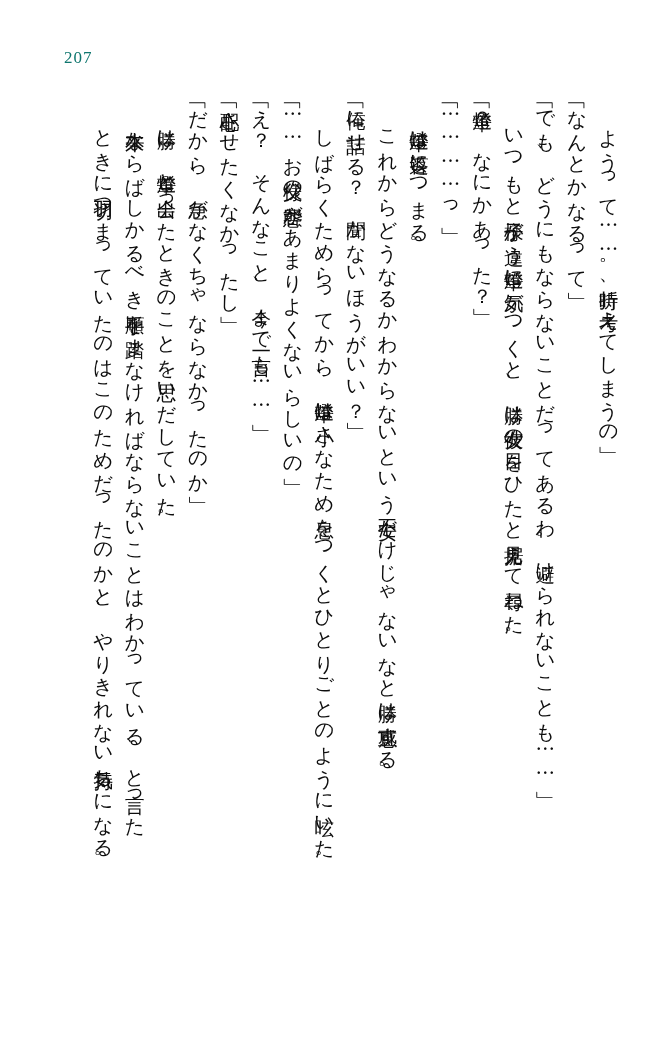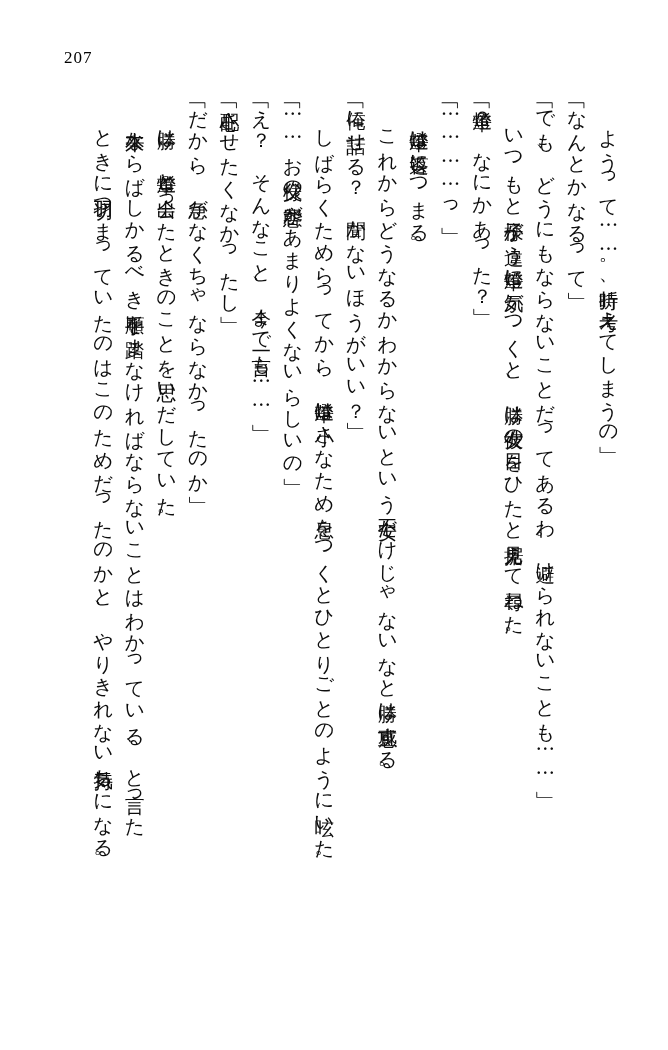--- a/index.html
+++ b/index.html
@@ -19,21 +19,21 @@
     width: 668px;
     height: 1050px;
     box-sizing: border-box;
   }
   .page-number {
     position: absolute;
     top: 48px;
     left: 64px;
     font-size: 17px;
     letter-spacing: 1px;
-    color: #000000;
+    color: #0f766e;
     font-family: "Liberation Serif", "DejaVu Serif", serif;
   }
   .text-body {
     position: absolute;
     top: 96px;
     right: 44px;
     height: 910px;
     width: 580px;
     writing-mode: vertical-rl;
     -webkit-writing-mode: vertical-rl;

